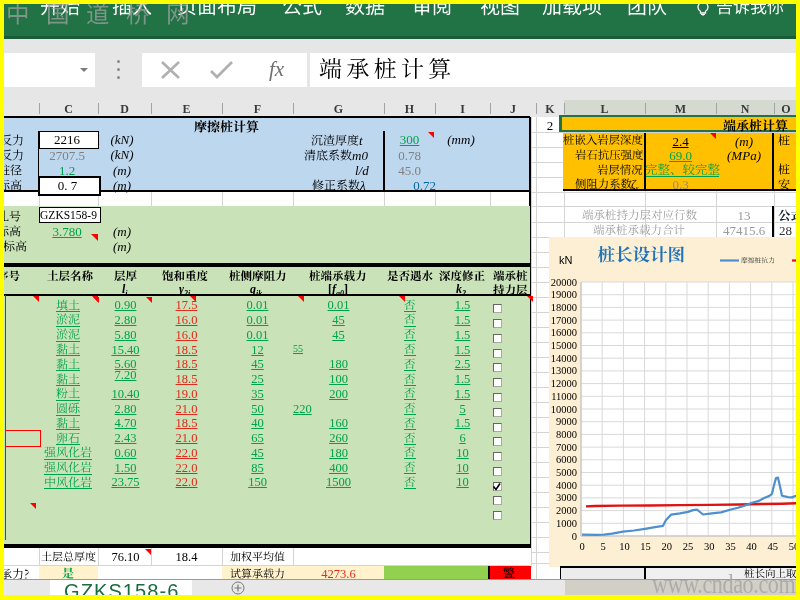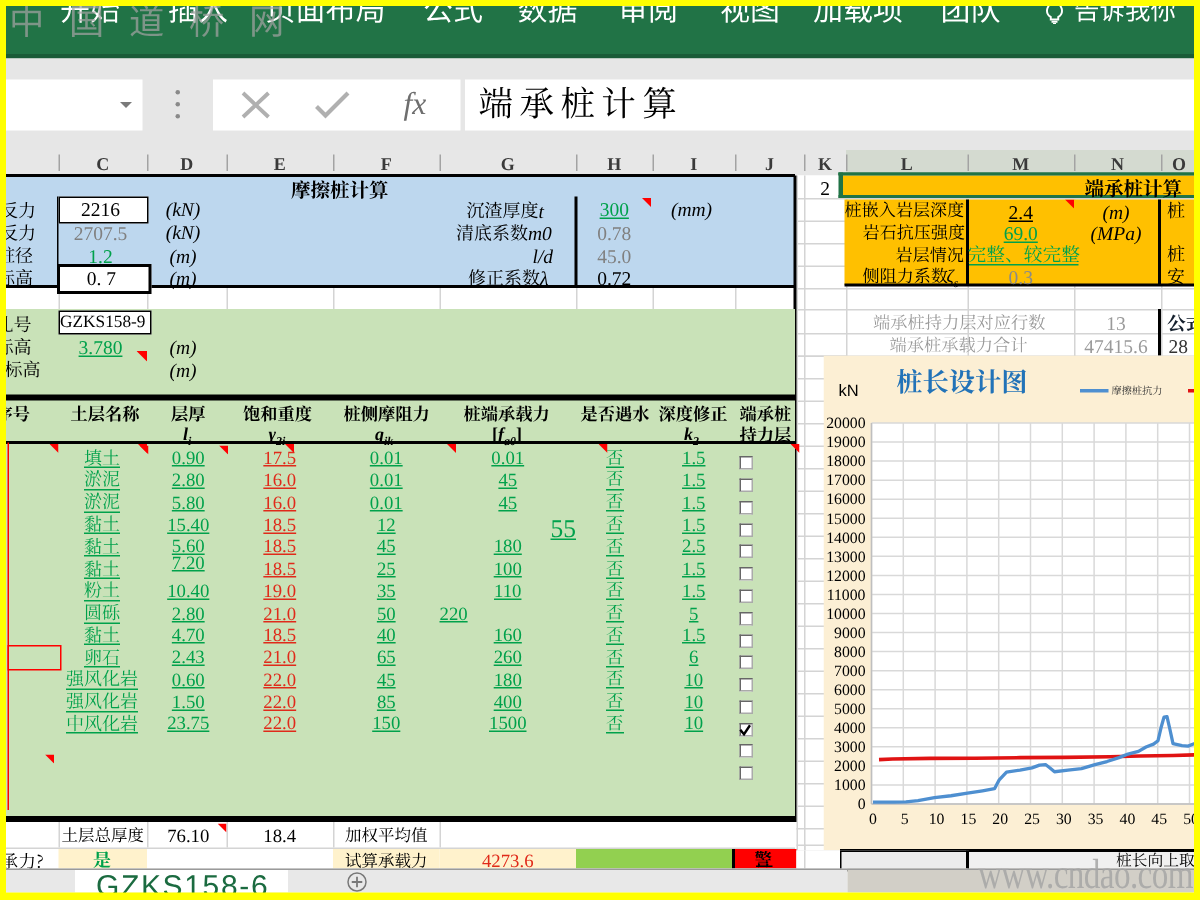--- a/index.html
+++ b/index.html
@@ -178,21 +178,21 @@
 <div class="a" style="left:352px;top:147.5px;font:italic 13px 'Liberation Serif';color:#000"><i>m0</i></div>
 <div class="a" style="left:355px;top:162.5px;font:italic 13px 'Liberation Serif';color:#000"><i>l/d</i></div>
 <svg class="a" style="left:312px;top:178.5px;" width="50" height="17" viewBox="0 0 50 17">
       <path transform="translate(0,10.6)" d="M4.7 -8.1 3.5 -8.2V-0.8H3.7C4.0 -0.8 4.3 -1.0 4.3 -1.1V-7.8C4.5 -7.8 4.6 -7.9 4.7 -8.1ZM9.0 -4.4 8.1 -4.9C7.2 -4.1 6.0 -3.4 4.9 -2.9L5.0 -2.7C6.3 -3.0 7.6 -3.6 8.6 -4.3C8.8 -4.2 8.9 -4.3 9.0 -4.4ZM10.2 -3.3 9.3 -3.9C8.1 -2.6 6.5 -1.7 4.9 -1.1L5.0 -0.9C6.7 -1.4 8.4 -2.1 9.8 -3.2C10.0 -3.1 10.1 -3.2 10.2 -3.3ZM11.4 -2.1 10.3 -2.7C8.7 -0.7 6.6 0.1 4.2 0.7L4.2 0.9C6.9 0.5 9.0 -0.2 10.9 -2.0C11.2 -1.9 11.3 -2.0 11.4 -2.1ZM7.5 -9.7 6.3 -10.1C6.0 -8.5 5.2 -7.1 4.5 -6.1L4.7 -6.0C5.2 -6.5 5.7 -7.1 6.2 -7.8C6.6 -7.1 7.0 -6.5 7.5 -6.0C6.7 -5.3 5.6 -4.7 4.4 -4.3L4.5 -4.1C5.9 -4.5 7.0 -5.0 8.0 -5.6C8.7 -5.0 9.7 -4.5 11.0 -4.2C11.1 -4.6 11.3 -4.8 11.6 -4.9L11.7 -5.0C10.4 -5.2 9.3 -5.5 8.5 -6.0C9.3 -6.6 10.0 -7.4 10.5 -8.2C10.8 -8.2 10.9 -8.2 11.0 -8.3L10.2 -9.1L9.6 -8.6H6.7C6.8 -8.9 6.9 -9.2 7.1 -9.5C7.3 -9.5 7.5 -9.6 7.5 -9.7ZM9.6 -8.3C9.2 -7.6 8.7 -6.9 8.0 -6.3C7.3 -6.8 6.8 -7.4 6.4 -8.1L6.5 -8.3ZM3.0 -6.7 2.4 -6.9C2.8 -7.7 3.2 -8.6 3.4 -9.4C3.7 -9.4 3.8 -9.6 3.9 -9.7L2.7 -10.1C2.2 -7.8 1.3 -5.5 0.4 -4.0L0.6 -3.9C1.0 -4.4 1.5 -5.0 1.8 -5.7V0.9H2.0C2.3 0.9 2.6 0.8 2.6 0.7V-6.5C2.8 -6.5 2.9 -6.6 3.0 -6.7Z M14.4 -6.1V0.0H12.5L12.6 0.3H23.2C23.4 0.3 23.5 0.3 23.5 0.2C23.1 -0.2 22.4 -0.8 22.4 -0.8L21.8 0.0H18.5V-4.4H22.2C22.4 -4.4 22.5 -4.5 22.5 -4.6C22.1 -5.0 21.4 -5.6 21.4 -5.6L20.8 -4.8H18.5V-8.6H22.8C23.0 -8.6 23.1 -8.7 23.1 -8.8C22.7 -9.2 22.0 -9.7 22.0 -9.7L21.3 -9.0H13.0L13.1 -8.6H17.7V0.0H15.2V-5.6C15.5 -5.7 15.6 -5.8 15.6 -6.0Z M28.5 -2.1 27.5 -2.7C26.9 -1.7 25.7 -0.4 24.6 0.5L24.7 0.6C26.1 -0.0 27.3 -1.1 28.1 -2.0C28.3 -1.9 28.4 -2.0 28.5 -2.1ZM31.6 -2.6 31.5 -2.5C32.5 -1.8 33.8 -0.6 34.3 0.4C35.3 0.9 35.6 -1.2 31.6 -2.6ZM31.8 -5.5 31.7 -5.3C32.2 -5.1 32.8 -4.6 33.3 -4.2C30.5 -4.0 27.9 -3.9 26.4 -3.8C28.8 -4.7 31.6 -6.2 33.0 -7.1C33.2 -7.0 33.4 -7.1 33.5 -7.2L32.6 -8.0C32.1 -7.6 31.4 -7.1 30.6 -6.5C29.2 -6.5 27.8 -6.4 26.8 -6.3C28.0 -6.9 29.3 -7.6 30.0 -8.2C30.2 -8.1 30.4 -8.2 30.5 -8.3L29.8 -8.7C31.3 -8.9 32.7 -9.1 33.8 -9.2C34.1 -9.1 34.3 -9.1 34.5 -9.2L33.6 -10.1C31.6 -9.6 27.8 -8.9 24.9 -8.7L24.9 -8.4C26.3 -8.5 27.8 -8.6 29.2 -8.7C28.5 -8.0 27.2 -6.9 26.2 -6.5C26.1 -6.4 25.9 -6.4 25.9 -6.4L26.4 -5.4C26.5 -5.5 26.6 -5.5 26.6 -5.7C27.9 -5.8 29.1 -6.0 30.1 -6.2C28.7 -5.3 27.1 -4.5 25.8 -4.0C25.7 -3.9 25.4 -3.9 25.4 -3.9L25.9 -2.9C26.0 -2.9 26.1 -3.0 26.1 -3.1L29.6 -3.5V-0.2C29.6 -0.0 29.5 0.0 29.3 0.0C29.1 0.0 27.9 -0.0 27.9 -0.0V0.1C28.5 0.2 28.7 0.3 28.9 0.4C29.1 0.6 29.1 0.7 29.1 1.0C30.2 0.9 30.4 0.5 30.4 -0.1V-3.6C31.6 -3.7 32.6 -3.8 33.5 -3.9C33.9 -3.6 34.2 -3.2 34.3 -2.8C35.3 -2.4 35.5 -4.5 31.8 -5.5Z M42.1 -9.3 41.0 -9.7C40.8 -9.0 40.5 -8.3 40.3 -7.9L40.5 -7.8C40.8 -8.1 41.3 -8.6 41.6 -9.1C41.9 -9.1 42.0 -9.2 42.1 -9.3ZM37.2 -9.6 37.0 -9.5C37.4 -9.1 37.8 -8.4 37.8 -7.9C38.5 -7.4 39.2 -8.8 37.2 -9.6ZM39.5 -4.2C39.8 -4.1 39.9 -4.2 40.0 -4.4L38.9 -4.8C38.7 -4.5 38.5 -4.0 38.3 -3.5H36.5L36.6 -3.2H38.1C37.8 -2.6 37.5 -2.0 37.2 -1.7C37.9 -1.5 38.8 -1.2 39.6 -0.9C38.8 -0.2 37.9 0.3 36.6 0.7L36.7 0.9C38.2 0.6 39.3 0.1 40.1 -0.6C40.5 -0.4 40.8 -0.1 41.0 0.1C41.6 0.3 41.9 -0.5 40.6 -1.1C41.1 -1.7 41.4 -2.4 41.7 -3.1C42.0 -3.1 42.1 -3.1 42.2 -3.3L41.4 -4.0L40.9 -3.5H39.1ZM40.9 -3.2C40.7 -2.5 40.4 -1.9 40.0 -1.4C39.5 -1.6 38.9 -1.7 38.1 -1.8C38.4 -2.2 38.7 -2.7 38.9 -3.2ZM44.8 -9.7 43.5 -10.0C43.2 -7.9 42.6 -5.7 41.9 -4.3L42.1 -4.2C42.5 -4.6 42.8 -5.2 43.1 -5.8C43.3 -4.5 43.7 -3.2 44.2 -2.1C43.5 -1.0 42.5 -0.0 41.0 0.8L41.1 0.9C42.6 0.3 43.8 -0.5 44.6 -1.5C45.2 -0.5 45.9 0.3 46.9 0.9C47.0 0.6 47.3 0.4 47.6 0.4L47.7 0.2C46.5 -0.3 45.7 -1.1 45.0 -2.1C45.9 -3.4 46.3 -5.0 46.6 -7.0H47.4C47.5 -7.0 47.7 -7.0 47.7 -7.2C47.3 -7.5 46.7 -8.1 46.7 -8.1L46.1 -7.3H43.7C44.0 -8.0 44.2 -8.7 44.3 -9.5C44.6 -9.5 44.7 -9.6 44.8 -9.7ZM43.6 -7.0H45.7C45.5 -5.4 45.2 -4.0 44.6 -2.7C44.0 -3.8 43.6 -5.0 43.3 -6.3ZM41.7 -8.2 41.2 -7.6H39.8V-9.6C40.1 -9.7 40.2 -9.8 40.2 -9.9L39.1 -10.1V-7.6L36.6 -7.6L36.7 -7.2H38.7C38.2 -6.2 37.4 -5.3 36.4 -4.7L36.5 -4.5C37.5 -5.0 38.4 -5.6 39.1 -6.4V-4.7H39.2C39.5 -4.7 39.8 -4.9 39.8 -5.0V-6.8C40.4 -6.3 41.0 -5.6 41.2 -5.1C42.0 -4.6 42.5 -6.2 39.8 -7.0V-7.2H42.3C42.5 -7.2 42.6 -7.3 42.6 -7.4C42.3 -7.8 41.7 -8.2 41.7 -8.2Z" fill="#000"></path>
     </svg>
 <div class="a" style="left:360px;top:177.5px;font:italic 13px 'Liberation Serif';color:#000"><i>λ</i></div>
 <div class="a" style="left:382.5px;top:131px;width:2px;height:59px;background:#000;"></div>
 <div class="a" style="left:384px;top:132px;width:51px;text-align:center;font:13px 'Liberation Serif';color:#00a14b"><u>300</u></div>
 <div class="a" style="left:384px;top:147.5px;width:51px;text-align:center;font:13px 'Liberation Serif';color:#808080">0.78</div>
 <div class="a" style="left:384px;top:162.5px;width:51px;text-align:center;font:13px 'Liberation Serif';color:#808080">45.0</div>
-<div class="a" style="left:384px;top:178px;width:51px;text-align:center;font:13px 'Liberation Serif';color:#000000">0.72</div>
+<div class="a" style="left:399px;top:178px;width:51px;text-align:center;font:13px 'Liberation Serif';color:#0369a1">0.72</div>
 <div class="a" style="left:435px;top:132px;width:52px;text-align:center;font:italic 13px 'Liberation Serif';color:#000"><i>(mm)</i></div>
 <svg class="a" style="left:428px;top:131.8px" width="6" height="6">
       <path d="M7 0v7L0 0z" fill="#ff0000"></path>
     </svg>
 <div class="a" style="left:536px;top:118px;width:28px;text-align:center;font:13px 'Liberation Serif';color:#000">2</div>
 <div class="a" style="left:562px;top:117px;width:238px;height:14.5px;background:#ffc000;"></div>
 <div class="a" style="left:563px;top:132.5px;width:237px;height:57.5px;background:#ffc000;"></div>
 <div class="a" style="left:559px;top:114.5px;width:241px;height:2px;background:#217346;"></div>
 <div class="a" style="left:559px;top:114.5px;width:2.5px;height:17.5px;background:#217346;"></div>
 <div class="a" style="left:559px;top:130.2px;width:241px;height:2.2px;background:#217346;"></div>
@@ -368,21 +368,21 @@
     </svg>
 <div class="a" style="left:404px;top:340.2px;width:11.5px;height:1px;background:#00a14b;"></div>
 <div class="a" style="left:435px;top:327.74px;width:55px;text-align:center;font-family:'Liberation Serif',serif;font-size:12.5px;color:#00a14b"><u>1.5</u></div>
 <svg class="a" style="left:56.0px;top:343.01px;" width="26" height="17" viewBox="0 0 26 17">
       <path transform="translate(0,10.6)" d="M10.0 -3.9V-0.4H7.5V-3.9ZM9.5 -9.8 8.3 -9.9V-4.2H7.6L6.8 -4.6V0.9H6.9C7.2 0.9 7.5 0.8 7.5 0.7V-0.0H10.0V0.9H10.1C10.4 0.9 10.7 0.7 10.8 0.6V-3.7C11.0 -3.8 11.2 -3.9 11.3 -4.0L10.3 -4.7L9.9 -4.2H9.1V-6.8H11.3C11.5 -6.8 11.6 -6.9 11.6 -7.0C11.3 -7.4 10.6 -7.9 10.6 -7.9L10.1 -7.2H9.1V-9.4C9.4 -9.5 9.5 -9.6 9.5 -9.8ZM4.2 -0.0V-1.5C4.8 -1.1 5.4 -0.6 5.7 -0.1C6.4 0.2 6.7 -1.1 4.4 -1.7C5.0 -2.1 5.5 -2.4 5.8 -2.7C6.0 -2.6 6.2 -2.7 6.3 -2.8L5.3 -3.5C5.1 -3.1 4.6 -2.3 4.2 -1.8V-3.7C4.5 -3.8 4.6 -3.9 4.6 -4.0L3.5 -4.2V-1.8C2.4 -1.3 1.3 -0.9 0.9 -0.8L1.4 0.0C1.5 -0.0 1.6 -0.2 1.6 -0.3C2.4 -0.8 3.0 -1.2 3.5 -1.5V-0.1C3.5 0.1 3.5 0.1 3.3 0.1C3.1 0.1 2.3 0.1 2.3 0.1V0.3C2.7 0.3 2.9 0.4 3.0 0.5C3.2 0.6 3.2 0.8 3.2 1.0C4.1 0.9 4.2 0.6 4.2 -0.0ZM4.1 -5.0C4.4 -5.1 4.5 -5.1 4.6 -5.2L3.4 -5.5C2.8 -4.6 1.7 -3.5 0.5 -2.8L0.6 -2.6C1.0 -2.8 1.4 -3.0 1.7 -3.2C2.1 -2.9 2.4 -2.4 2.5 -2.1C3.2 -1.6 3.7 -2.8 1.9 -3.3C2.7 -3.8 3.5 -4.4 4.0 -4.9C4.9 -4.5 5.6 -3.8 5.9 -3.2C6.6 -2.8 7.2 -4.4 4.1 -5.0ZM6.0 -8.6 5.4 -7.9H4.3V-9.0C4.8 -9.1 5.3 -9.1 5.7 -9.2C5.9 -9.1 6.1 -9.1 6.3 -9.2L5.4 -10.0C4.4 -9.6 2.6 -9.1 1.1 -8.9L1.2 -8.7C1.9 -8.7 2.8 -8.8 3.6 -8.9V-7.9H0.6L0.6 -7.6H3.0C2.4 -6.7 1.5 -5.8 0.5 -5.2L0.7 -5.0C1.8 -5.5 2.8 -6.2 3.6 -7.0V-5.6H3.7C4.1 -5.6 4.3 -5.7 4.3 -5.8V-6.9C5.0 -6.5 5.9 -6.0 6.2 -5.5C7.1 -5.2 7.2 -6.8 4.3 -7.1V-7.6H6.6C6.8 -7.6 6.9 -7.6 7.0 -7.8C6.6 -8.1 6.0 -8.6 6.0 -8.6Z M13.2 -5.9 13.3 -5.5H17.6V-0.0H12.5L12.6 0.3H23.2C23.4 0.3 23.5 0.3 23.5 0.1C23.1 -0.3 22.4 -0.8 22.4 -0.8L21.7 -0.0H18.4V-5.5H22.5C22.7 -5.5 22.8 -5.6 22.8 -5.7C22.4 -6.1 21.7 -6.6 21.7 -6.6L21.1 -5.9H18.4V-9.6C18.7 -9.6 18.8 -9.7 18.8 -9.9L17.6 -10.0V-5.9Z" fill="#00a14b"></path>
     </svg>
 <div class="a" style="left:56.0px;top:355.4px;width:24.0px;height:1px;background:#00a14b;"></div>
 <div class="a" style="left:98px;top:342.51px;width:55px;text-align:center;font-family:'Liberation Serif',serif;font-size:12.5px;color:#00a14b"><u>15.40</u></div>
 <div class="a" style="left:151px;top:342.51px;width:71px;text-align:center;font-family:'Liberation Serif',serif;font-size:12.5px;color:#e02a1a"><u>18.5</u></div>
 <div class="a" style="left:222px;top:342.51px;width:71px;text-align:center;font-family:'Liberation Serif',serif;font-size:12.5px;color:#00a14b"><u>12</u></div>
-<div class="a" style="left:293px;top:342.51px;width:91px;text-align:right;font-family:'Liberation Serif',serif;font-size:17px;color:#00a14b"><u>55</u></div>
+<div class="a" style="left:293px;top:342.51px;width:91px;text-align:left;font-family:'Liberation Serif',serif;font-size:10px;color:#00a14b"><u>55</u></div>
 <svg class="a" style="left:404px;top:343.01px;" width="13" height="16" viewBox="0 0 13 16">
       <path transform="translate(0,10.1)" d="M6.9 -7.0 6.9 -6.9C8.3 -6.3 9.5 -5.3 10.1 -4.5C10.8 -3.9 11.2 -4.7 10.3 -5.5C9.7 -6.1 8.5 -6.6 6.9 -7.0ZM0.7 -8.8 0.8 -8.5H5.7C4.6 -6.8 2.5 -5.0 0.4 -4.0L0.5 -3.8C2.2 -4.5 4.0 -5.6 5.3 -6.8V-3.8H5.5C5.8 -3.8 6.1 -4.0 6.1 -4.1V-7.2C6.3 -7.2 6.4 -7.3 6.5 -7.4L6.0 -7.5C6.3 -7.8 6.6 -8.2 6.8 -8.5H10.5C10.6 -8.5 10.8 -8.5 10.8 -8.7C10.4 -9.0 9.7 -9.5 9.7 -9.5L9.1 -8.8ZM8.4 -3.1V-0.3H3.2V-3.1ZM2.4 -3.4V0.9H2.5C2.8 0.9 3.2 0.7 3.2 0.6V0.0H8.4V0.8H8.5C8.8 0.8 9.2 0.7 9.2 0.6V-3.0C9.4 -3.0 9.6 -3.1 9.7 -3.2L8.7 -3.9L8.3 -3.4H3.2L2.4 -3.8Z" fill="#00a14b"></path>
     </svg>
 <div class="a" style="left:404px;top:355.0px;width:11.5px;height:1px;background:#00a14b;"></div>
 <div class="a" style="left:435px;top:342.51px;width:55px;text-align:center;font-family:'Liberation Serif',serif;font-size:12.5px;color:#00a14b"><u>1.5</u></div>
 <svg class="a" style="left:56.0px;top:357.78px;" width="26" height="17" viewBox="0 0 26 17">
       <path transform="translate(0,10.6)" d="M10.0 -3.9V-0.4H7.5V-3.9ZM9.5 -9.8 8.3 -9.9V-4.2H7.6L6.8 -4.6V0.9H6.9C7.2 0.9 7.5 0.8 7.5 0.7V-0.0H10.0V0.9H10.1C10.4 0.9 10.7 0.7 10.8 0.6V-3.7C11.0 -3.8 11.2 -3.9 11.3 -4.0L10.3 -4.7L9.9 -4.2H9.1V-6.8H11.3C11.5 -6.8 11.6 -6.9 11.6 -7.0C11.3 -7.4 10.6 -7.9 10.6 -7.9L10.1 -7.2H9.1V-9.4C9.4 -9.5 9.5 -9.6 9.5 -9.8ZM4.2 -0.0V-1.5C4.8 -1.1 5.4 -0.6 5.7 -0.1C6.4 0.2 6.7 -1.1 4.4 -1.7C5.0 -2.1 5.5 -2.4 5.8 -2.7C6.0 -2.6 6.2 -2.7 6.3 -2.8L5.3 -3.5C5.1 -3.1 4.6 -2.3 4.2 -1.8V-3.7C4.5 -3.8 4.6 -3.9 4.6 -4.0L3.5 -4.2V-1.8C2.4 -1.3 1.3 -0.9 0.9 -0.8L1.4 0.0C1.5 -0.0 1.6 -0.2 1.6 -0.3C2.4 -0.8 3.0 -1.2 3.5 -1.5V-0.1C3.5 0.1 3.5 0.1 3.3 0.1C3.1 0.1 2.3 0.1 2.3 0.1V0.3C2.7 0.3 2.9 0.4 3.0 0.5C3.2 0.6 3.2 0.8 3.2 1.0C4.1 0.9 4.2 0.6 4.2 -0.0ZM4.1 -5.0C4.4 -5.1 4.5 -5.1 4.6 -5.2L3.4 -5.5C2.8 -4.6 1.7 -3.5 0.5 -2.8L0.6 -2.6C1.0 -2.8 1.4 -3.0 1.7 -3.2C2.1 -2.9 2.4 -2.4 2.5 -2.1C3.2 -1.6 3.7 -2.8 1.9 -3.3C2.7 -3.8 3.5 -4.4 4.0 -4.9C4.9 -4.5 5.6 -3.8 5.9 -3.2C6.6 -2.8 7.2 -4.4 4.1 -5.0ZM6.0 -8.6 5.4 -7.9H4.3V-9.0C4.8 -9.1 5.3 -9.1 5.7 -9.2C5.9 -9.1 6.1 -9.1 6.3 -9.2L5.4 -10.0C4.4 -9.6 2.6 -9.1 1.1 -8.9L1.2 -8.7C1.9 -8.7 2.8 -8.8 3.6 -8.9V-7.9H0.6L0.6 -7.6H3.0C2.4 -6.7 1.5 -5.8 0.5 -5.2L0.7 -5.0C1.8 -5.5 2.8 -6.2 3.6 -7.0V-5.6H3.7C4.1 -5.6 4.3 -5.7 4.3 -5.8V-6.9C5.0 -6.5 5.9 -6.0 6.2 -5.5C7.1 -5.2 7.2 -6.8 4.3 -7.1V-7.6H6.6C6.8 -7.6 6.9 -7.6 7.0 -7.8C6.6 -8.1 6.0 -8.6 6.0 -8.6Z M13.2 -5.9 13.3 -5.5H17.6V-0.0H12.5L12.6 0.3H23.2C23.4 0.3 23.5 0.3 23.5 0.1C23.1 -0.3 22.4 -0.8 22.4 -0.8L21.7 -0.0H18.4V-5.5H22.5C22.7 -5.5 22.8 -5.6 22.8 -5.7C22.4 -6.1 21.7 -6.6 21.7 -6.6L21.1 -5.9H18.4V-9.6C18.7 -9.6 18.8 -9.7 18.8 -9.9L17.6 -10.0V-5.9Z" fill="#00a14b"></path>
     </svg>
 <div class="a" style="left:56.0px;top:370.2px;width:24.0px;height:1px;background:#00a14b;"></div>
 <div class="a" style="left:98px;top:357.28px;width:55px;text-align:center;font-family:'Liberation Serif',serif;font-size:12.5px;color:#00a14b"><u>5.60</u></div>
@@ -407,21 +407,21 @@
     </svg>
 <div class="a" style="left:404px;top:384.6px;width:11.5px;height:1px;background:#00a14b;"></div>
 <div class="a" style="left:435px;top:372.05px;width:55px;text-align:center;font-family:'Liberation Serif',serif;font-size:12.5px;color:#00a14b"><u>1.5</u></div>
 <svg class="a" style="left:56.0px;top:387.32px;" width="26" height="17" viewBox="0 0 26 17">
       <path transform="translate(0,10.6)" d="M5.3 -8.9 4.2 -9.3C3.9 -8.3 3.6 -7.2 3.4 -6.5L3.6 -6.4C4.0 -7.0 4.5 -7.9 4.9 -8.7C5.2 -8.7 5.3 -8.8 5.3 -8.9ZM0.7 -9.1 0.5 -9.1C0.8 -8.4 1.1 -7.4 1.1 -6.6C1.8 -6.0 2.5 -7.5 0.7 -9.1ZM7.7 -9.3 6.5 -9.6C6.2 -7.7 5.5 -5.9 4.6 -4.7L4.8 -4.6C5.9 -5.6 6.7 -7.2 7.2 -9.0C7.5 -9.0 7.6 -9.1 7.7 -9.3ZM9.6 -9.7 8.9 -10.0 8.8 -10.0C9.1 -7.5 9.7 -5.8 11.0 -4.7C11.1 -5.0 11.4 -5.2 11.7 -5.2L11.7 -5.4C10.5 -6.1 9.6 -7.7 9.2 -9.2C9.4 -9.4 9.6 -9.6 9.6 -9.7ZM4.1 -6.4 3.6 -5.8H3.1V-9.6C3.4 -9.6 3.5 -9.7 3.5 -9.9L2.3 -10.1V-5.7L0.5 -5.8L0.6 -5.4H2.0C1.7 -3.8 1.1 -2.1 0.3 -0.9L0.5 -0.7C1.2 -1.6 1.8 -2.6 2.3 -3.7V0.9H2.5C2.8 0.9 3.1 0.8 3.1 0.7V-4.5C3.5 -3.9 3.9 -3.2 4.0 -2.6C4.8 -2.0 5.4 -3.6 3.1 -4.8V-5.4H4.7C4.9 -5.4 5.0 -5.5 5.0 -5.6C4.7 -5.9 4.1 -6.4 4.1 -6.4ZM9.4 -5.0H5.5L5.6 -4.7H6.9C6.8 -3.0 6.5 -0.9 4.3 0.8L4.5 1.0C7.1 -0.6 7.5 -2.8 7.7 -4.7H9.5C9.5 -1.9 9.3 -0.4 9.0 -0.1C8.9 -0.0 8.8 0.0 8.6 0.0C8.4 0.0 7.8 -0.0 7.4 -0.1V0.1C7.7 0.2 8.1 0.3 8.2 0.4C8.4 0.5 8.4 0.7 8.4 0.9C8.8 0.9 9.2 0.8 9.5 0.5C10.0 0.0 10.2 -1.4 10.2 -4.6C10.5 -4.6 10.6 -4.7 10.7 -4.8L9.9 -5.5Z M13.2 -5.9 13.3 -5.5H17.6V-0.0H12.5L12.6 0.3H23.2C23.4 0.3 23.5 0.3 23.5 0.1C23.1 -0.3 22.4 -0.8 22.4 -0.8L21.7 -0.0H18.4V-5.5H22.5C22.7 -5.5 22.8 -5.6 22.8 -5.7C22.4 -6.1 21.7 -6.6 21.7 -6.6L21.1 -5.9H18.4V-9.6C18.7 -9.6 18.8 -9.7 18.8 -9.9L17.6 -10.0V-5.9Z" fill="#00a14b"></path>
     </svg>
 <div class="a" style="left:56.0px;top:399.7px;width:24.0px;height:1px;background:#00a14b;"></div>
 <div class="a" style="left:98px;top:386.82px;width:55px;text-align:center;font-family:'Liberation Serif',serif;font-size:12.5px;color:#00a14b"><u>10.40</u></div>
 <div class="a" style="left:151px;top:386.82px;width:71px;text-align:center;font-family:'Liberation Serif',serif;font-size:12.5px;color:#e02a1a"><u>19.0</u></div>
 <div class="a" style="left:222px;top:386.82px;width:71px;text-align:center;font-family:'Liberation Serif',serif;font-size:12.5px;color:#00a14b"><u>35</u></div>
-<div class="a" style="left:293px;top:386.82px;width:91px;text-align:center;font-family:'Liberation Serif',serif;font-size:12.5px;color:#00a14b"><u>110</u></div>
+<div class="a" style="left:293px;top:386.82px;width:91px;text-align:center;font-family:'Liberation Serif',serif;font-size:12.5px;color:#00a14b"><u>200</u></div>
 <svg class="a" style="left:404px;top:387.32px;" width="13" height="16" viewBox="0 0 13 16">
       <path transform="translate(0,10.1)" d="M6.9 -7.0 6.9 -6.9C8.3 -6.3 9.5 -5.3 10.1 -4.5C10.8 -3.9 11.2 -4.7 10.3 -5.5C9.7 -6.1 8.5 -6.6 6.9 -7.0ZM0.7 -8.8 0.8 -8.5H5.7C4.6 -6.8 2.5 -5.0 0.4 -4.0L0.5 -3.8C2.2 -4.5 4.0 -5.6 5.3 -6.8V-3.8H5.5C5.8 -3.8 6.1 -4.0 6.1 -4.1V-7.2C6.3 -7.2 6.4 -7.3 6.5 -7.4L6.0 -7.5C6.3 -7.8 6.6 -8.2 6.8 -8.5H10.5C10.6 -8.5 10.8 -8.5 10.8 -8.7C10.4 -9.0 9.7 -9.5 9.7 -9.5L9.1 -8.8ZM8.4 -3.1V-0.3H3.2V-3.1ZM2.4 -3.4V0.9H2.5C2.8 0.9 3.2 0.7 3.2 0.6V0.0H8.4V0.8H8.5C8.8 0.8 9.2 0.7 9.2 0.6V-3.0C9.4 -3.0 9.6 -3.1 9.7 -3.2L8.7 -3.9L8.3 -3.4H3.2L2.4 -3.8Z" fill="#00a14b"></path>
     </svg>
 <div class="a" style="left:404px;top:399.3px;width:11.5px;height:1px;background:#00a14b;"></div>
 <div class="a" style="left:435px;top:386.82px;width:55px;text-align:center;font-family:'Liberation Serif',serif;font-size:12.5px;color:#00a14b"><u>1.5</u></div>
 <svg class="a" style="left:56.0px;top:402.09px;" width="26" height="17" viewBox="0 0 26 17">
       <path transform="translate(0,10.6)" d="M6.7 -4.2 5.6 -4.3C5.5 -2.8 5.5 -1.6 2.7 -0.8L2.8 -0.6C6.1 -1.4 6.2 -2.6 6.3 -3.9C6.5 -3.9 6.6 -4.1 6.7 -4.2ZM6.1 -2.3 6.1 -2.1C7.2 -1.7 8.1 -1.2 8.5 -0.7C9.2 -0.1 10.3 -1.7 6.1 -2.3ZM4.5 -5.9V-6.1H7.5V-5.8H7.6C7.8 -5.8 8.1 -6.0 8.2 -6.0V-7.6C8.4 -7.7 8.6 -7.8 8.6 -7.8L7.7 -8.5L7.3 -8.1H4.5L3.8 -8.4V-5.7H3.9C4.2 -5.7 4.5 -5.9 4.5 -5.9ZM7.5 -7.7V-6.5H4.5V-7.7ZM4.0 -2.1V-4.8H7.9V-2.2H8.0C8.3 -2.2 8.6 -2.4 8.6 -2.4V-4.8C8.8 -4.8 9.0 -4.8 9.0 -4.9L8.2 -5.6L7.8 -5.2H4.0L3.3 -5.5V-1.9H3.4C3.7 -1.9 4.0 -2.1 4.0 -2.1ZM9.8 -9.0V-0.3H2.1V-9.0ZM2.1 0.6V0.1H9.8V0.9H9.9C10.2 0.9 10.6 0.6 10.6 0.6V-8.9C10.9 -9.0 11.1 -9.0 11.1 -9.1L10.2 -9.9L9.7 -9.4H2.1L1.3 -9.8V1.0H1.4C1.8 1.0 2.1 0.7 2.1 0.6Z M19.3 -3.3 18.1 -3.7C17.7 -2.2 17.0 -0.7 16.3 0.2L16.5 0.3C17.4 -0.5 18.2 -1.7 18.8 -3.1C19.1 -3.1 19.2 -3.2 19.3 -3.3ZM21.6 -3.6 21.4 -3.6C22.0 -2.6 22.8 -1.2 22.8 -0.1C23.7 0.7 24.3 -1.4 21.6 -3.6ZM20.8 -0.2V-4.7H23.4C23.5 -4.7 23.6 -4.7 23.7 -4.9C23.3 -5.2 22.7 -5.7 22.7 -5.7L22.2 -5.0H20.8V-7.5C21.1 -7.5 21.2 -7.6 21.2 -7.8L20.0 -7.9V-5.0H18.1C18.2 -6.1 18.4 -7.7 18.5 -8.7C19.9 -8.7 21.5 -9.0 22.5 -9.2C22.8 -9.1 23.0 -9.1 23.1 -9.2L22.2 -10.0C21.5 -9.7 20.1 -9.3 18.8 -9.0L17.8 -9.3C17.7 -8.3 17.5 -6.3 17.3 -5.1C17.1 -5.1 17.0 -5.0 16.9 -4.9L17.7 -4.3L18.1 -4.7H20.0V-0.3C20.0 -0.1 20.0 -0.0 19.8 -0.0C19.5 -0.0 18.5 -0.1 18.5 -0.1V0.1C18.9 0.2 19.2 0.2 19.4 0.4C19.5 0.5 19.6 0.7 19.6 1.0C20.7 0.9 20.8 0.5 20.8 -0.2ZM14.1 -1.3V-5.0H15.6V-1.3ZM16.2 -9.6 15.7 -8.9H12.5L12.6 -8.5H14.0C13.7 -6.6 13.2 -4.6 12.3 -3.0L12.5 -2.9C12.9 -3.3 13.1 -3.8 13.4 -4.2V0.5H13.5C13.9 0.5 14.1 0.3 14.1 0.2V-0.9H15.6V-0.1H15.7C15.9 -0.1 16.3 -0.3 16.3 -0.3V-4.9C16.5 -4.9 16.7 -5.0 16.8 -5.1L15.9 -5.8L15.4 -5.4H14.3L14.0 -5.5C14.4 -6.4 14.7 -7.5 14.9 -8.5H17.0C17.1 -8.5 17.2 -8.6 17.3 -8.7C16.9 -9.1 16.2 -9.6 16.2 -9.6Z" fill="#00a14b"></path>
     </svg>
 <div class="a" style="left:56.0px;top:414.5px;width:24.0px;height:1px;background:#00a14b;"></div>
 <div class="a" style="left:98px;top:401.59px;width:55px;text-align:center;font-family:'Liberation Serif',serif;font-size:12.5px;color:#00a14b"><u>2.80</u></div>

